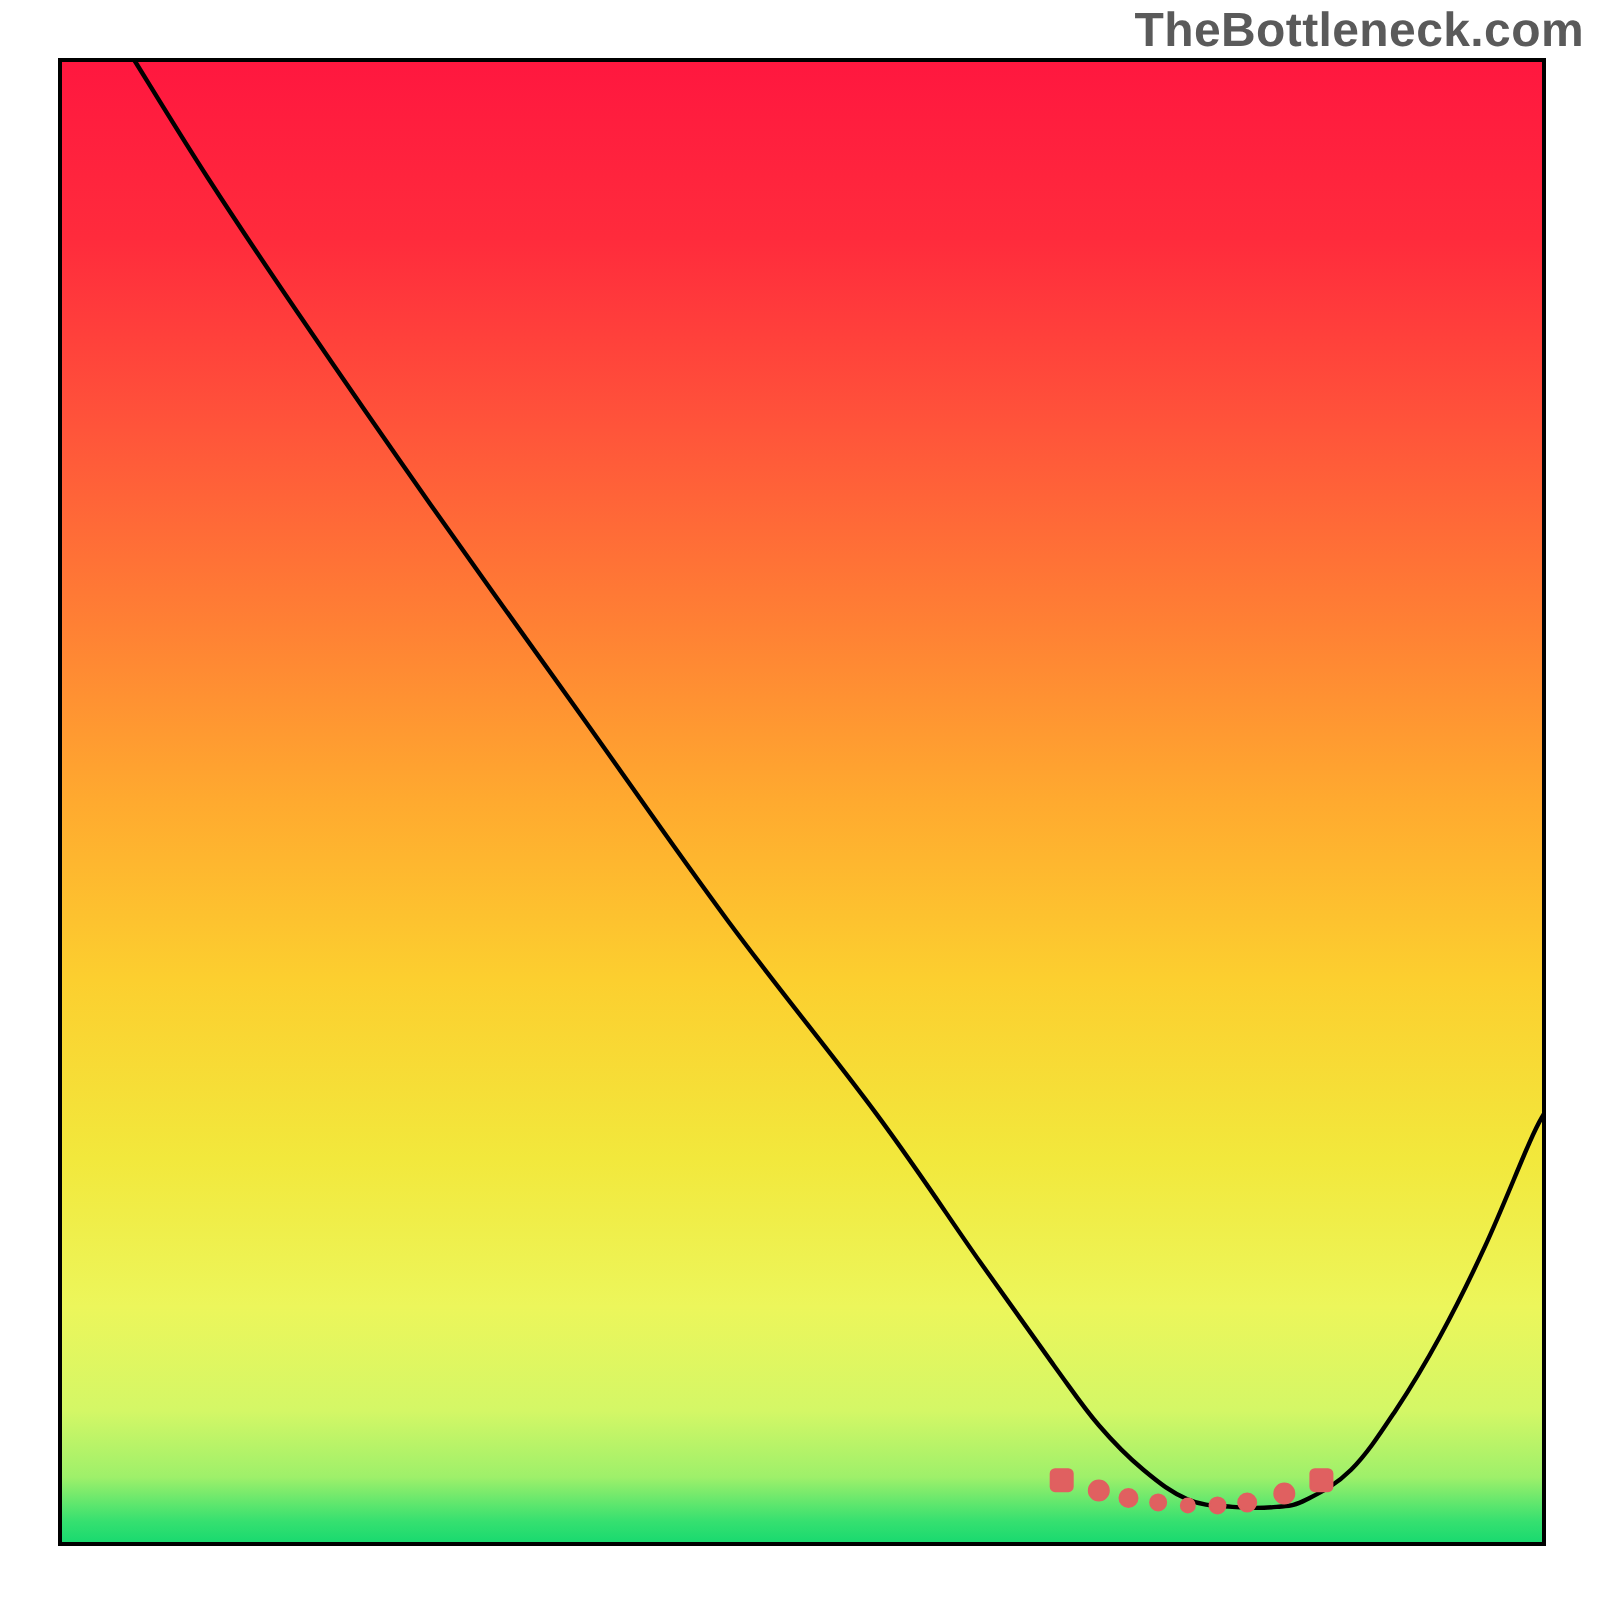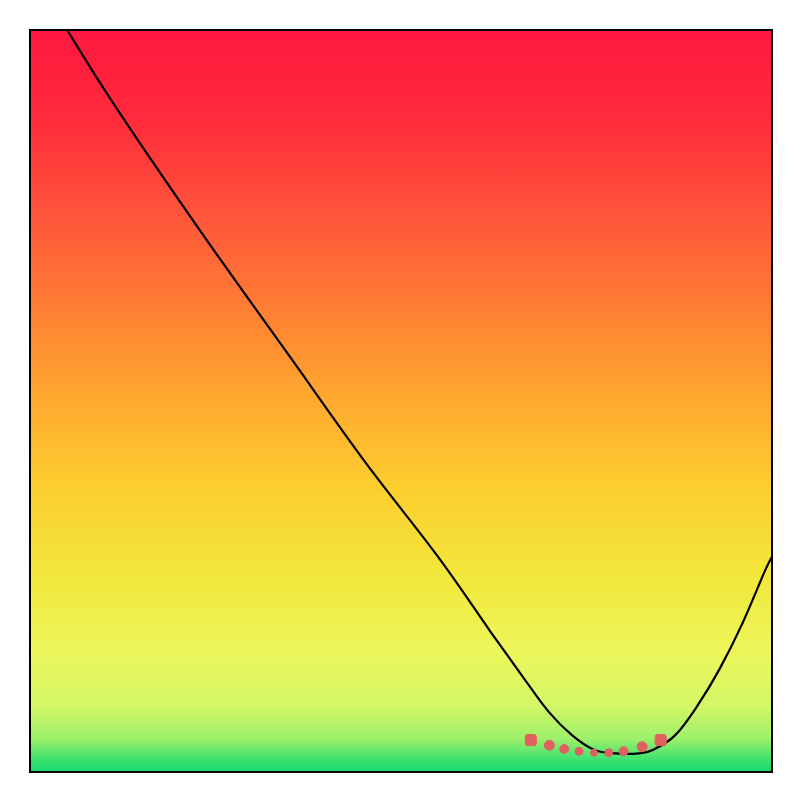--- a/index.html
+++ b/index.html
@@ -32,20 +32,21 @@
     top: 0;
     left: 0;
     width: 800px;
     height: 800px;
   }
 </style>
 </head>
 <body>
 
 <div class="chart-container">
+  <div class="watermark">TheBottleneck.com</div>
   <svg class="chart" viewBox="0 0 800 800">
     <defs>
       <linearGradient id="bg-grad" x1="0" y1="0" x2="0" y2="1">
           <stop offset="0%" stop-color="#ff173f"></stop>
           <stop offset="12%" stop-color="#ff2b3c"></stop>
           <stop offset="25%" stop-color="#ff553a"></stop>
           <stop offset="38%" stop-color="#ff8034"></stop>
           <stop offset="50%" stop-color="#ffaa2f"></stop>
           <stop offset="62%" stop-color="#fccf2f"></stop>
           <stop offset="74%" stop-color="#f2e83c"></stop>

